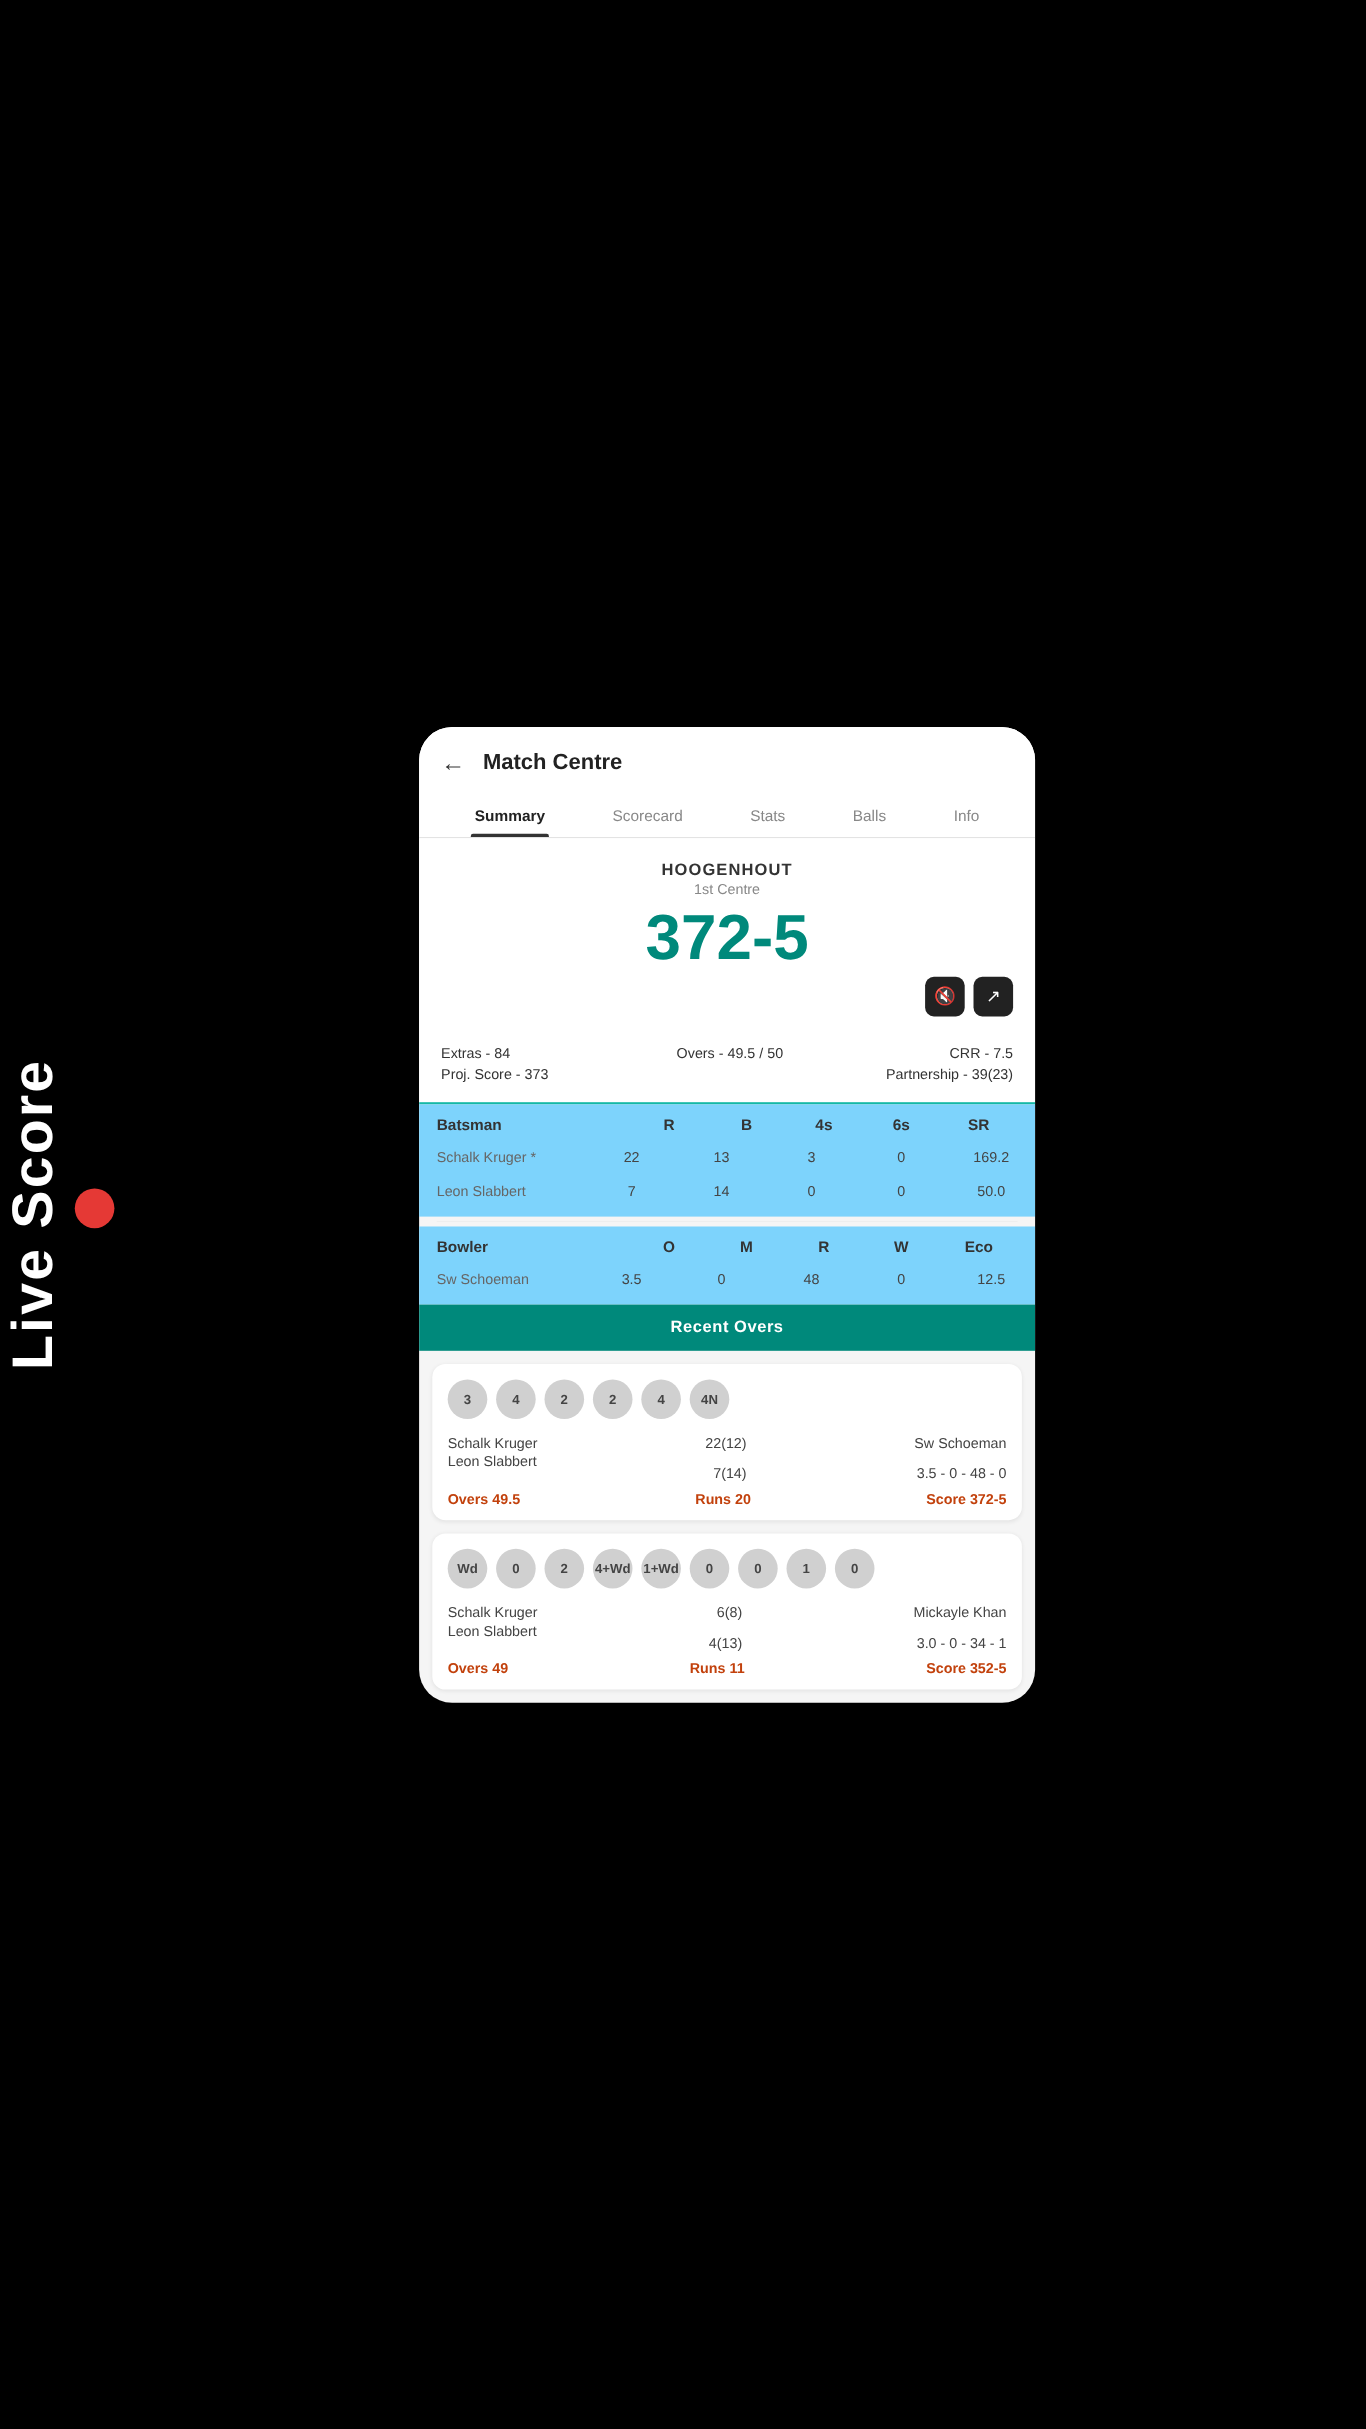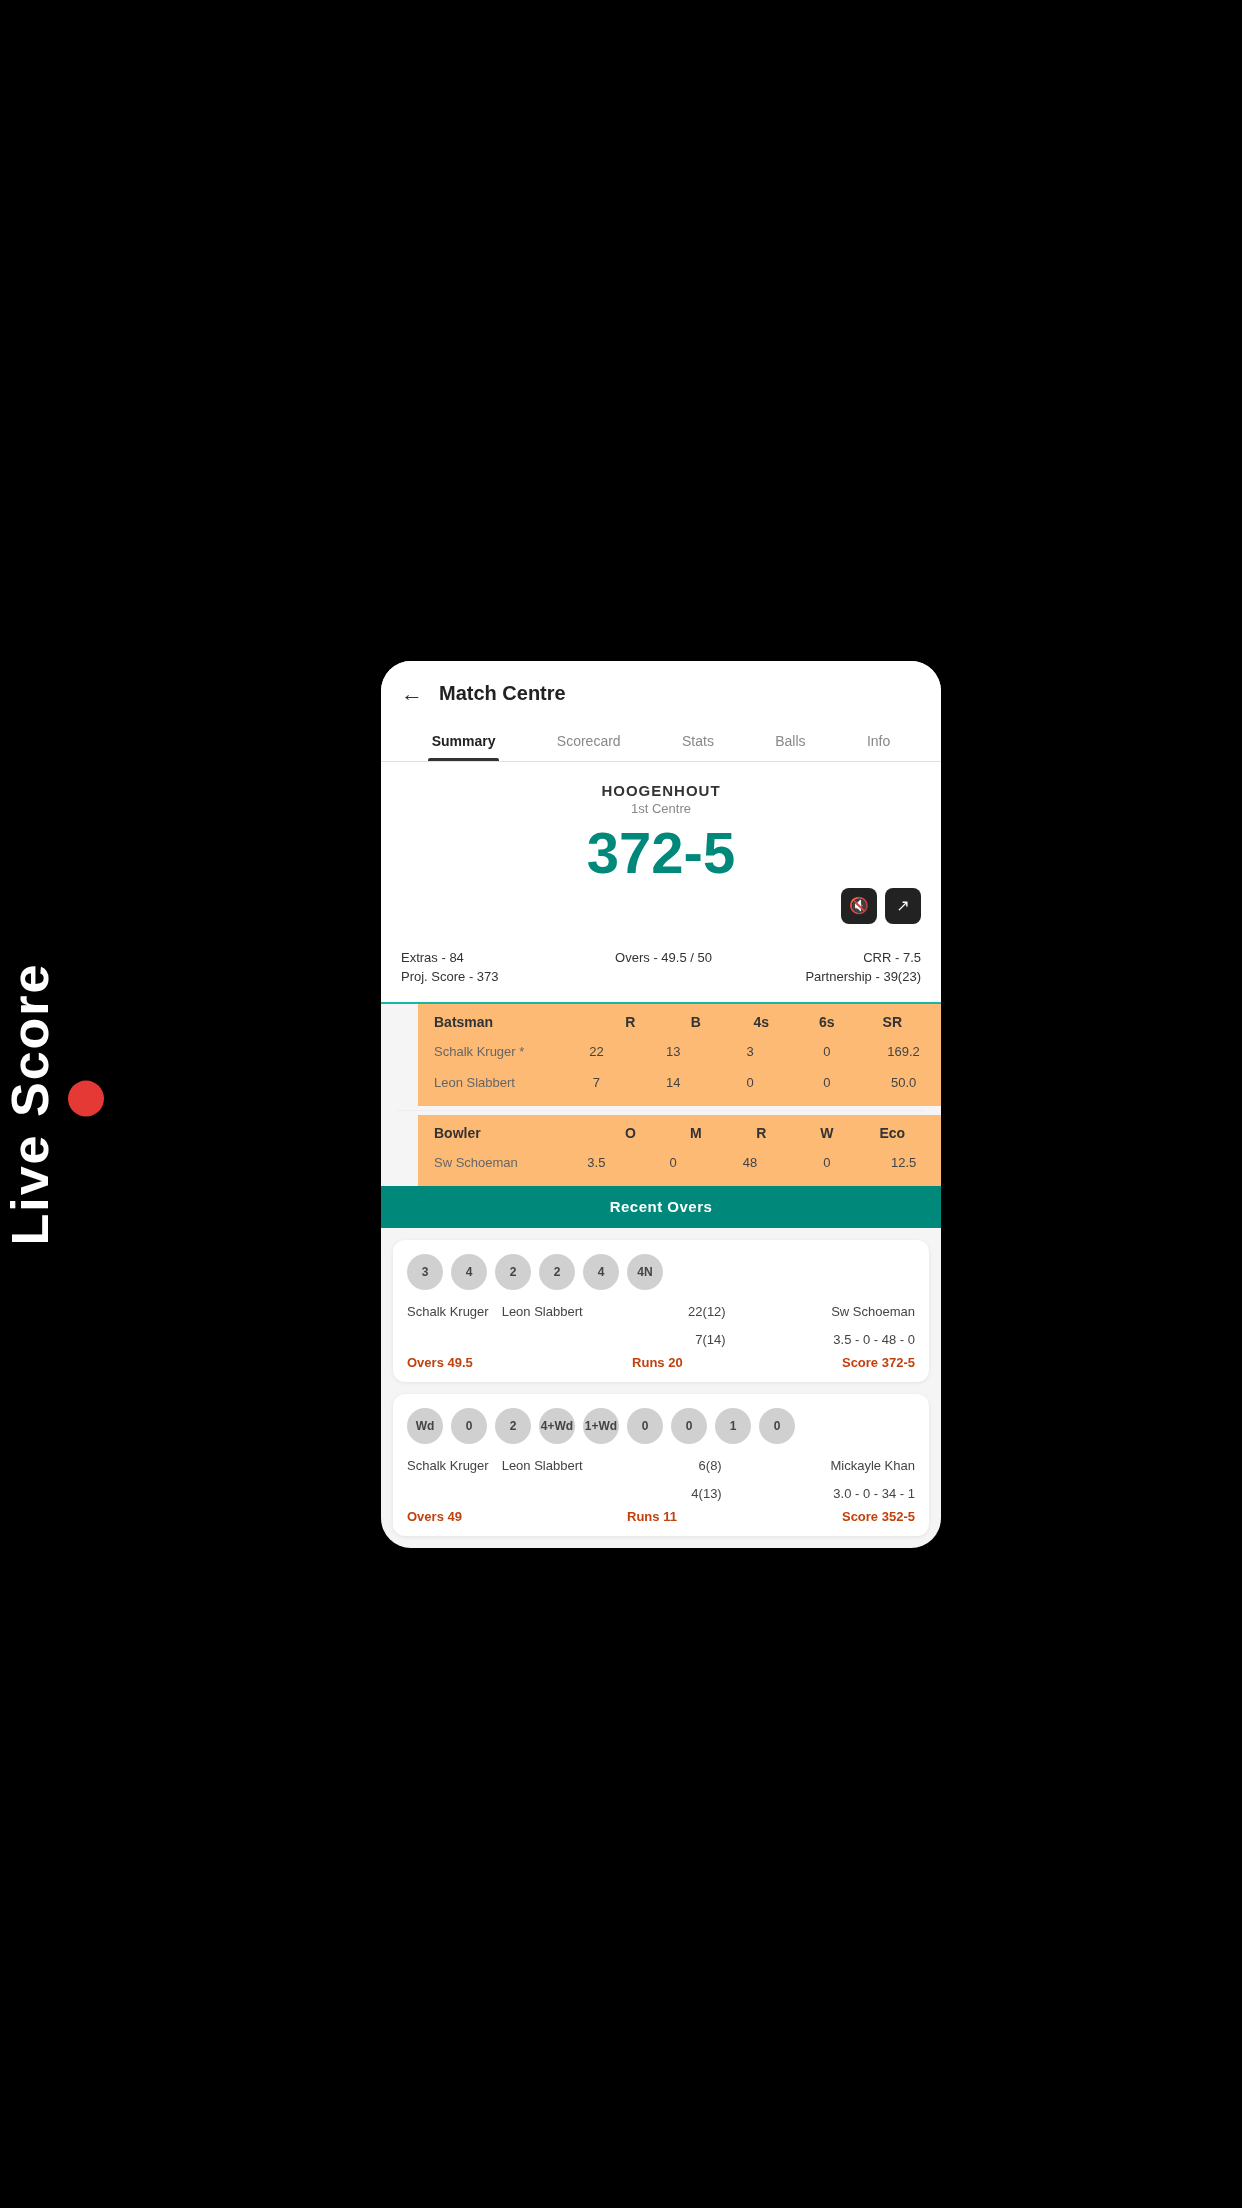--- a/index.html
+++ b/index.html
@@ -165,23 +165,22 @@
       margin-bottom: 4px;
     }
 
     .info-item {
       font-size: 13px;
       color: #333;
       font-weight: 500;
     }
 
     .stats-table {
-      background: #fdba74;
+      background: #7dd3fc;
       padding: 0 16px 8px;
-      margin-left: 37px;
     }
 
     .table-header-row {
       display: flex;
       align-items: center;
       padding: 10px 0 6px;
     }
 
     .col-name {
       flex: 2.5;
@@ -265,22 +264,22 @@
     }
 
     .over-details {
       display: flex;
       justify-content: space-between;
       margin-bottom: 8px;
     }
 
     .over-players {
       display: flex;
-      flex-direction: row;
-      gap: 13px;
+      flex-direction: column;
+      gap: 2px;
     }
 
     .over-player {
       font-size: 13px;
       color: #444;
     }
 
     .over-scores {
       display: flex;
       flex-direction: column;

